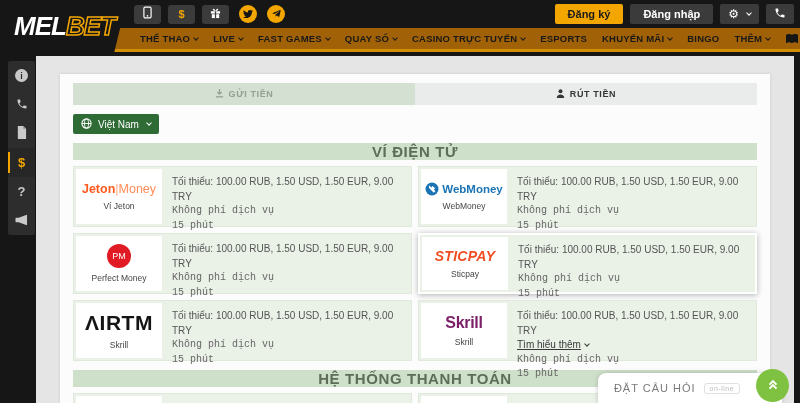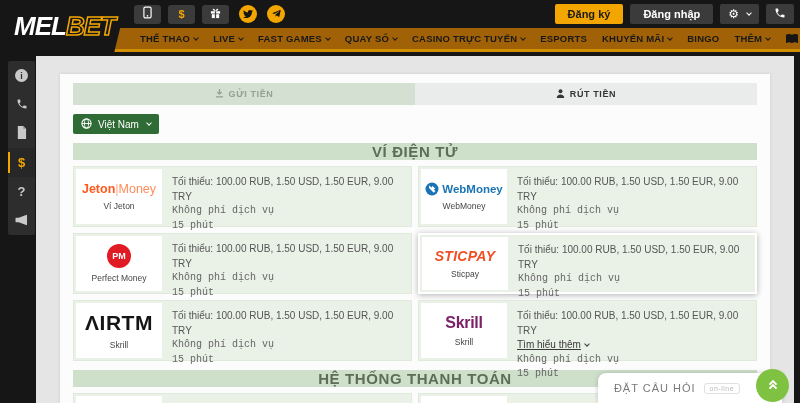--- a/index.html
+++ b/index.html
@@ -59,21 +59,21 @@
   .logo-box { width:86px; background:#ffffff; display:flex; flex-direction:column; align-items:center; justify-content:center; gap:5px; flex-shrink:0; }
   .brand-name { font-size:8.5px; color:#444; }
   .card-info { flex:1; padding:6px 10px 5px; display:flex; flex-direction:column; font-size:10px; color:#555; line-height:1.45; }
   .card-meta { margin-top:auto; color:#666;font-family:Liberation Mono, monospace; }
   .learn-link { color:#3a3a3a; text-decoration:underline; display:inline-flex; align-items:center; cursor:pointer; width:fit-content; }
 
   .logo-jeton { font-size:12.5px; font-weight:bold; color:#ff5a1e; }
   .logo-jeton .sep { color:#ffb08c; font-weight:normal; }
   .logo-jeton .wallet { color:#ff8c5a; font-weight:normal; }
   .logo-wm { display:flex; align-items:center; gap:3px; color:#1a73b5; font-size:11.5px; font-weight:bold; }
-  .logo-pm { width:24px; height:24px; border-radius:50%; background:#e01b24; color:#fff; font-size:9px; font-weight:bold; display:flex; align-items:center; justify-content:center; }
+  .logo-pm { width:24px; height:24px; border-radius:50%; background:#e01b24; color:#fff; font-size:9px; font-weight:normal; display:flex; align-items:center; justify-content:center; }
   .logo-sticpay { font-size:14px; font-weight:bold; font-style:italic; color:#f14e23; letter-spacing:.3px; }
   .logo-airtm { font-size:21px; font-weight:bold; color:#151515; letter-spacing:.5px; }
   .logo-skrill { font-size:16px; font-weight:bold; color:#7c2168; letter-spacing:-.3px; }
 
   
   .chat-widget { position:absolute; right:18px; bottom:0; width:184px; height:30px; background:#ffffff; border-radius:8px 0 0 0; box-shadow:0 0 5px rgba(0,0,0,.2); display:flex; align-items:center; justify-content:center; gap:8px; padding-right:26px; z-index:8; cursor:pointer; }
   .chat-label { font-size:11px; color:#7a7a7a; letter-spacing:1px; }
   .chat-badge { font-size:7px; color:#bdbdbd; border:1px solid #e0e0e0; border-radius:3px; padding:1px 5px; letter-spacing:.5px; }
   .scroll-top { position:absolute; right:11px; bottom:1px; width:33px; height:33px; border-radius:50%; background:#7fc242; display:flex; align-items:center; justify-content:center; z-index:9; border:none; cursor:pointer; }
 </style>

